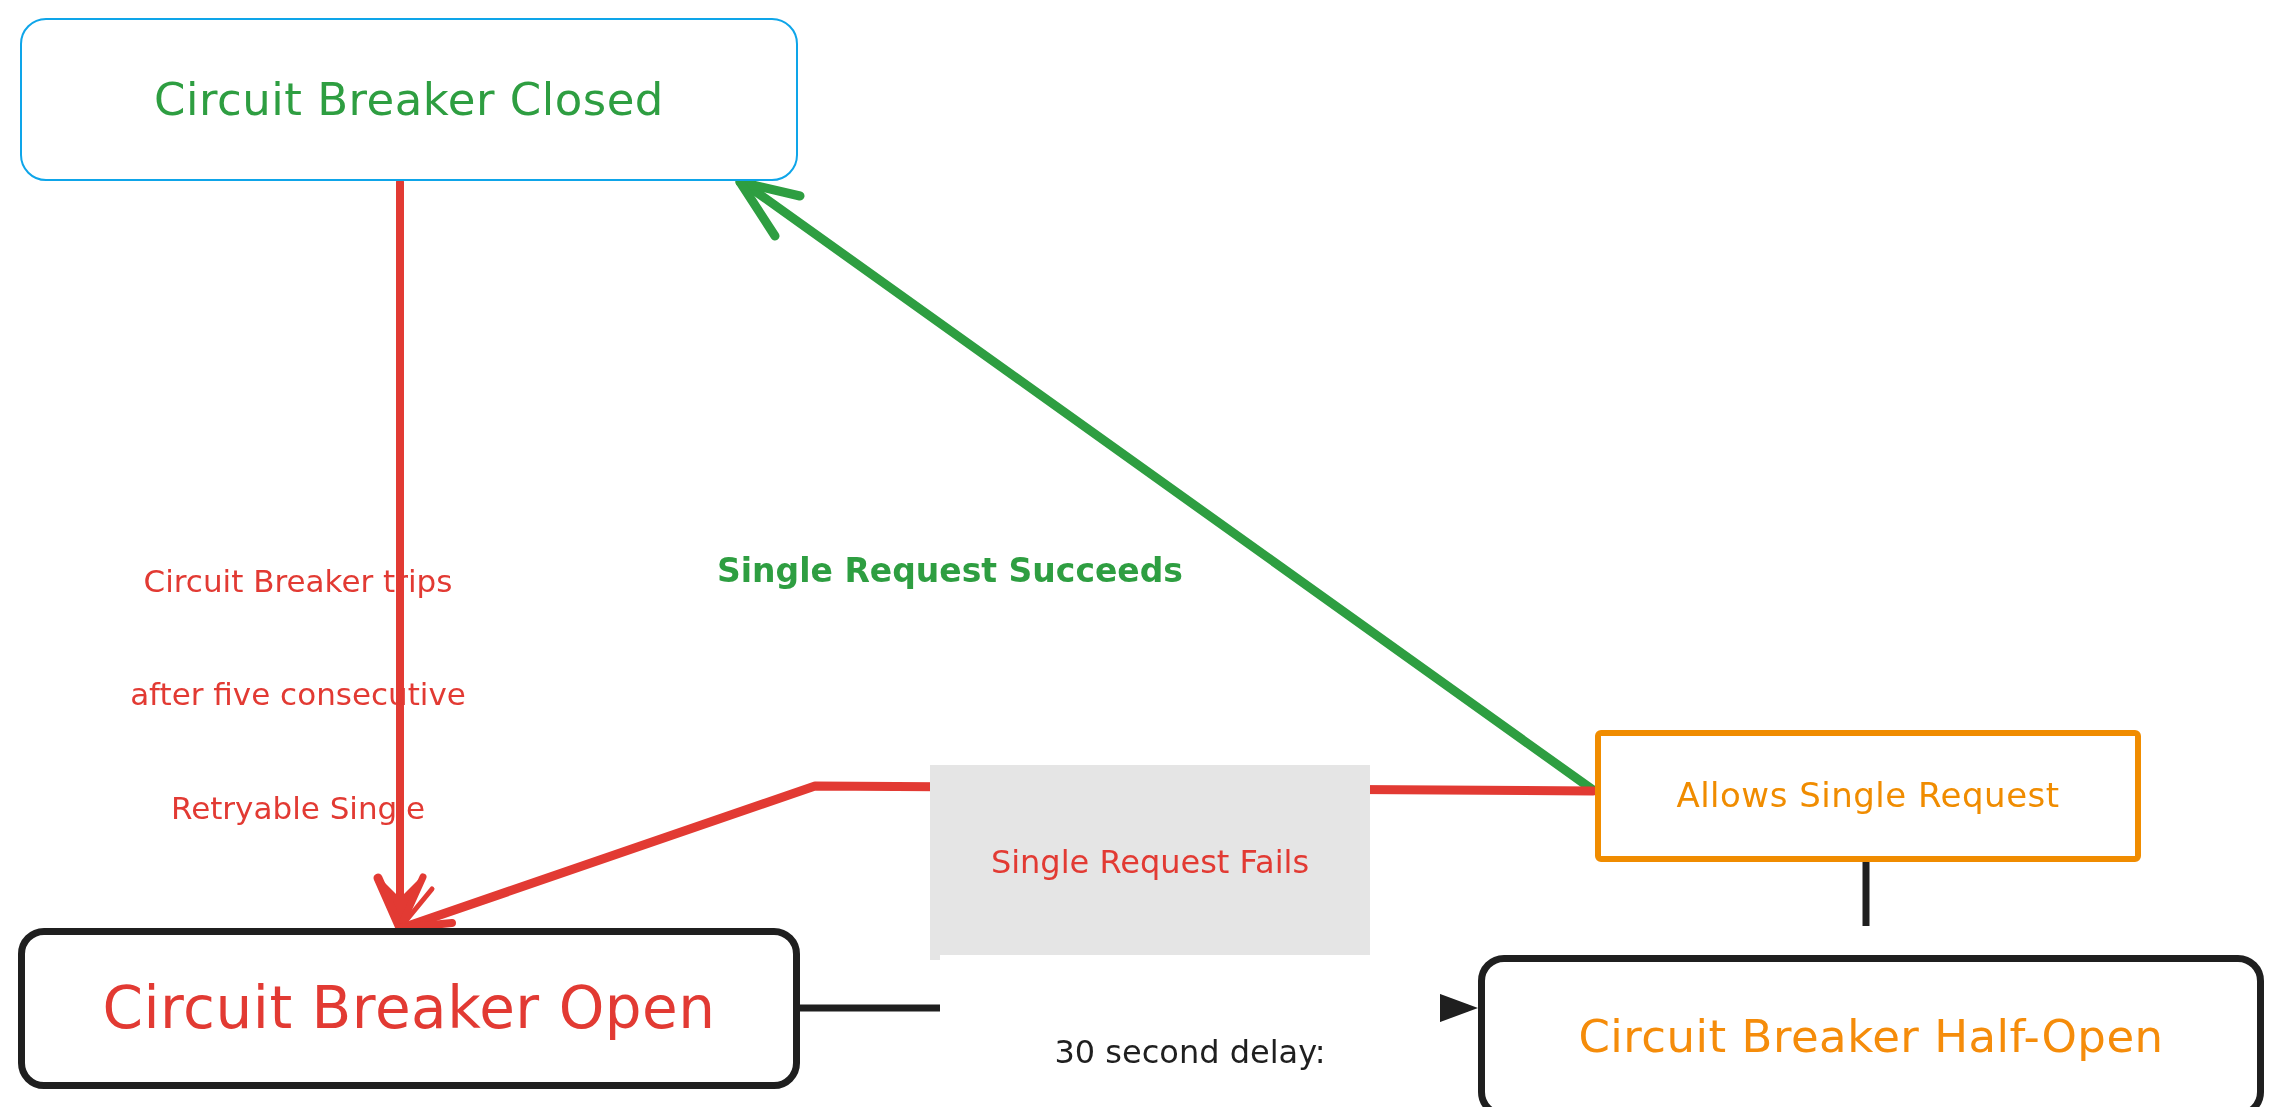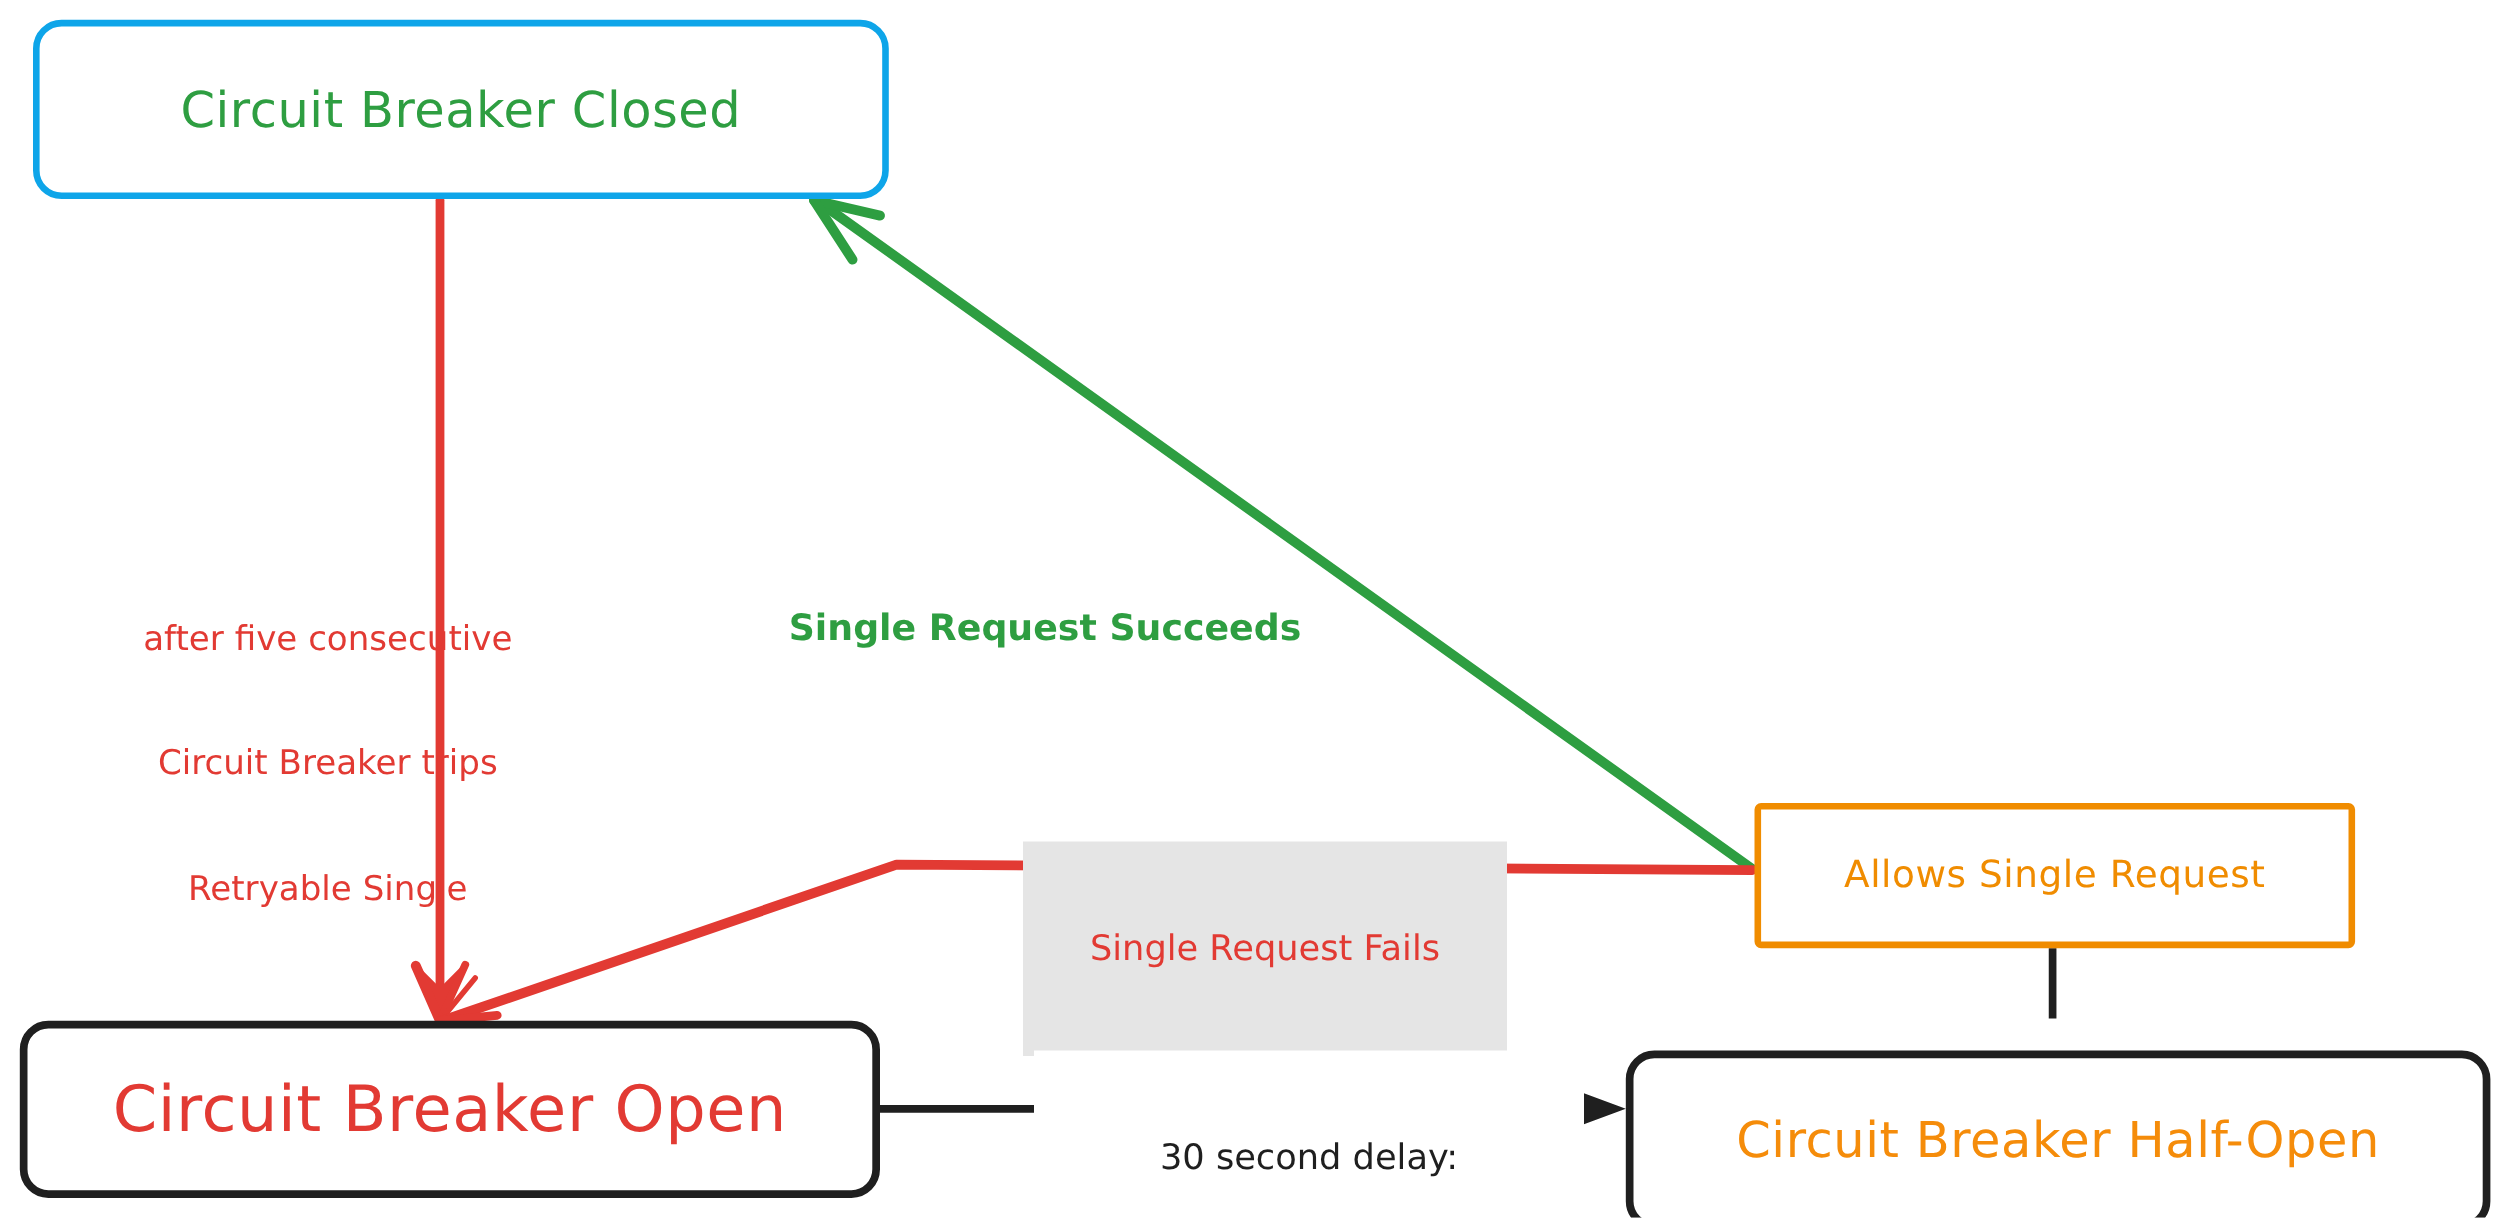--- a/index.html
+++ b/index.html
@@ -33,21 +33,21 @@
     text-align: center;
   }
   .node-label {
     font-family: "DejaVu Sans", sans-serif;
     font-weight: 400;
     letter-spacing: 0.5px;
     white-space: nowrap;
     line-height: 1.1;
   }
   
-  #node-closed   { left: 30px;   top: 18px;  width: 778px; height: 163px; border: 6px solid #0ea5e9; }
+  #node-closed   { left: 20px;   top: 18px;  width: 778px; height: 163px; border: 2px solid #0ea5e9; }
   #node-open     { left: 18px;   top: 928px; width: 782px; height: 161px; border: 7px solid #1f1f1f; }
   #node-halfopen { left: 1478px; top: 955px; width: 786px; height: 163px; border: 7px solid #1f1f1f; }
   #node-allows   { left: 1595px; top: 730px; width: 546px; height: 132px; border: 6px solid #F08C00; border-radius: 6px; }
 
   #node-closed   .node-label { color: #2E9E41; font-size: 45px; }
   #node-open     .node-label { color: #E23A33; font-size: 58px; }
   #node-halfopen .node-label { color: #F58C0A; font-size: 45px; }
   #node-allows   .node-label { color: #F08C00; font-size: 34px; }
 
   
@@ -125,22 +125,22 @@
 
   <div class="node" id="node-halfopen">
     <span class="node-label">Circuit Breaker Half-Open</span>
   </div>
 
   <div class="node" id="node-allows">
     <span class="node-label">Allows Single Request</span>
   </div>
 
   <div class="edge-label" id="label-trips">
+    <span class="lbl-line">Circuit Breaker trips</span>
     <span class="lbl-line">after five consecutive</span>
-    <span class="lbl-line">Circuit Breaker trips</span>
     <span class="lbl-line">Retryable Single</span>
   </div>
 
   <div class="edge-label" id="label-succeeds">
     <span class="lbl-line">Single Request Succeeds</span>
   </div>
 
   <div class="edge-label" id="label-fails">
     <span class="lbl-line">Single Request Fails</span>
   </div>

